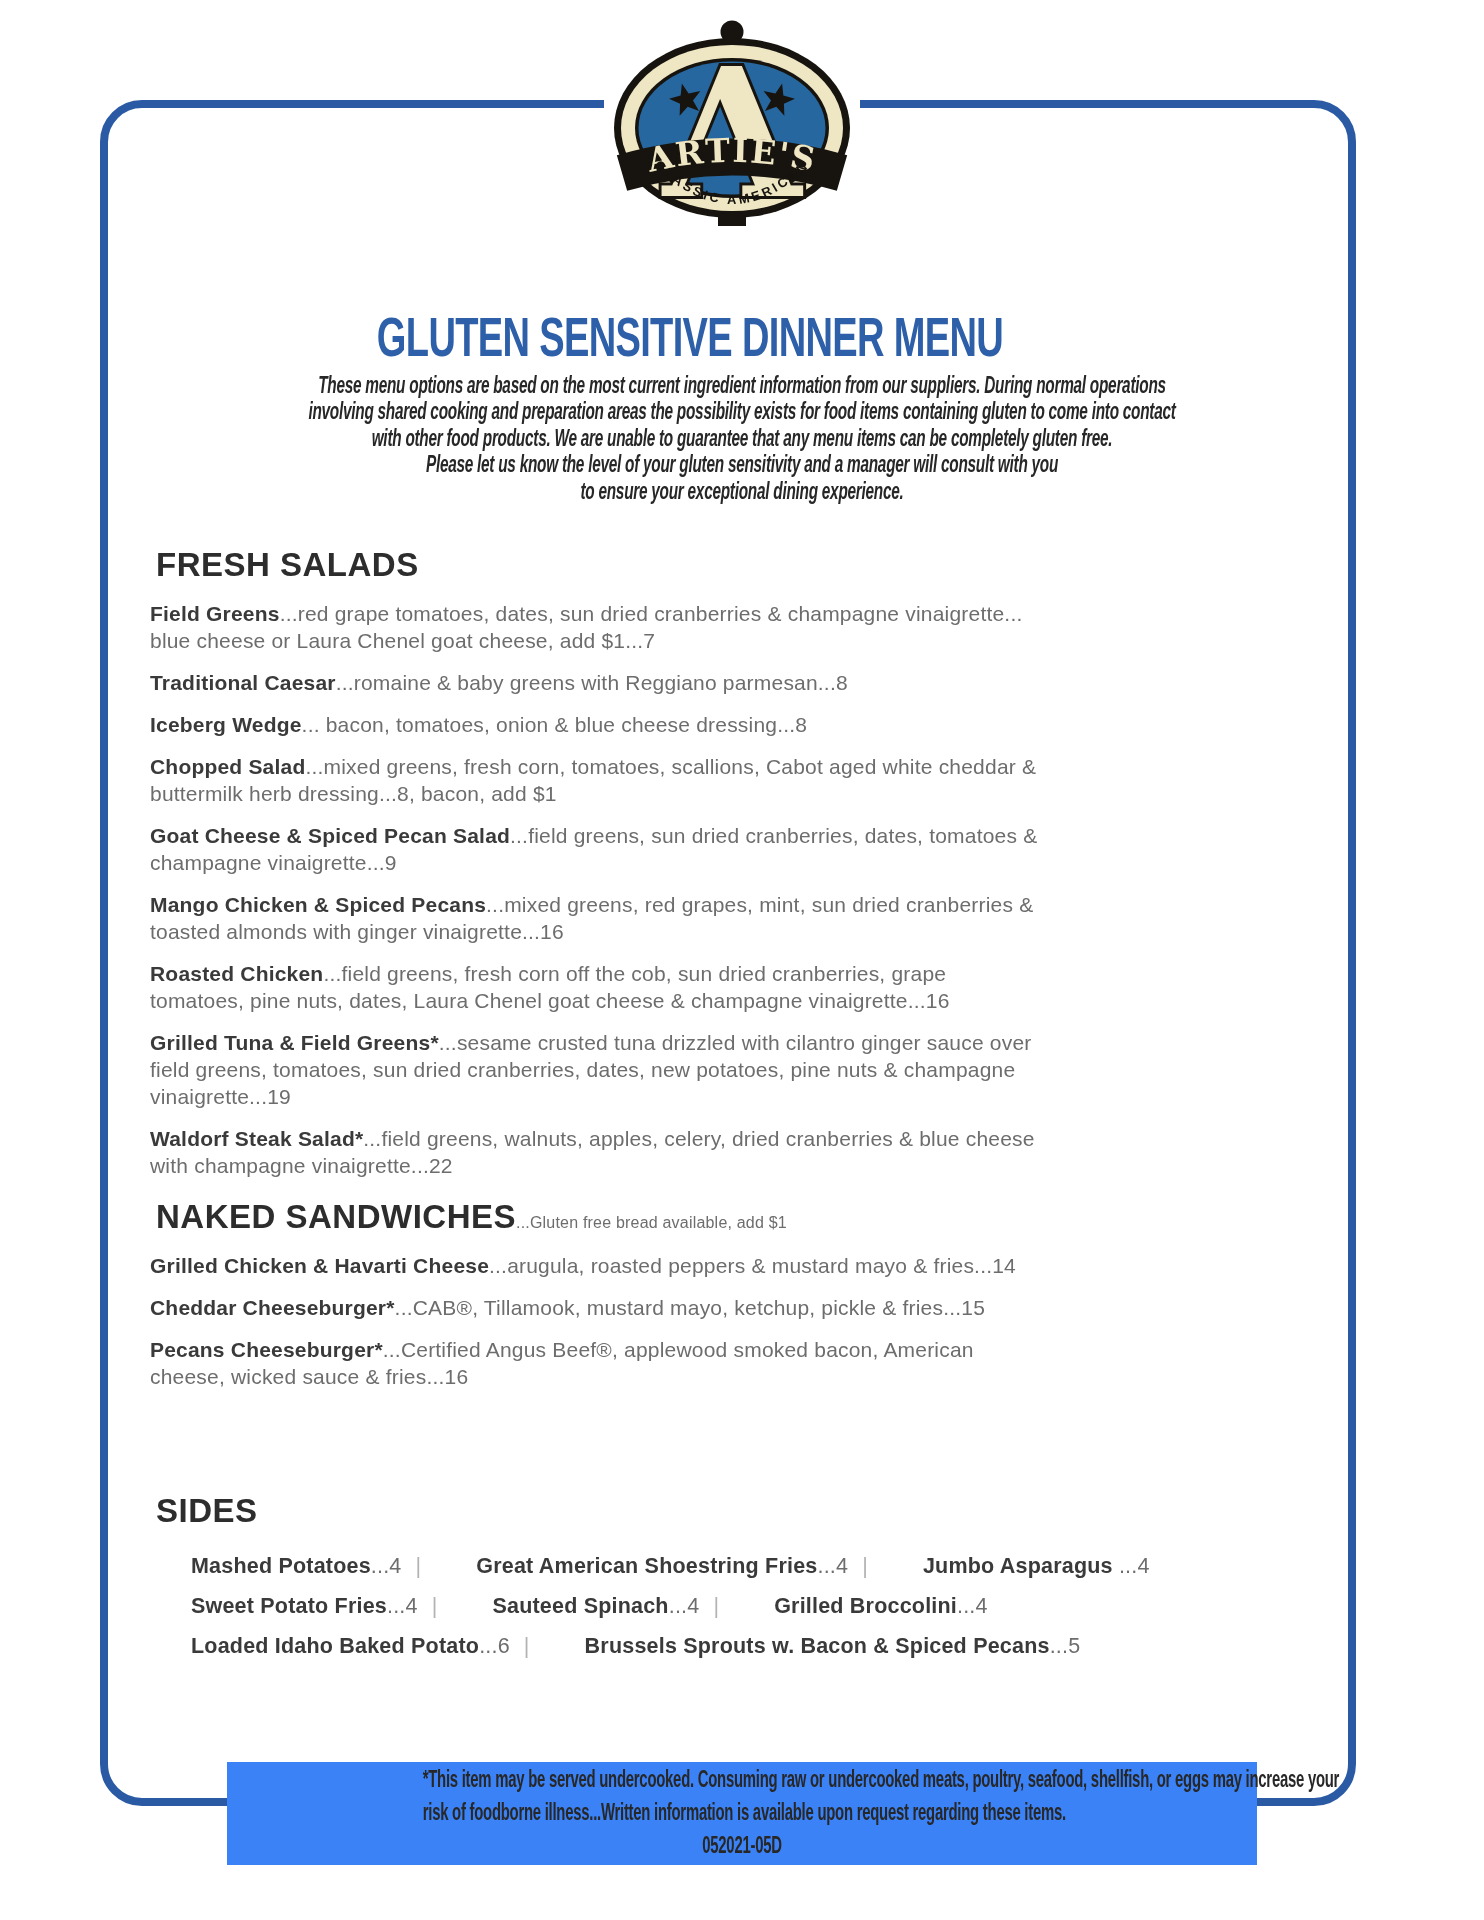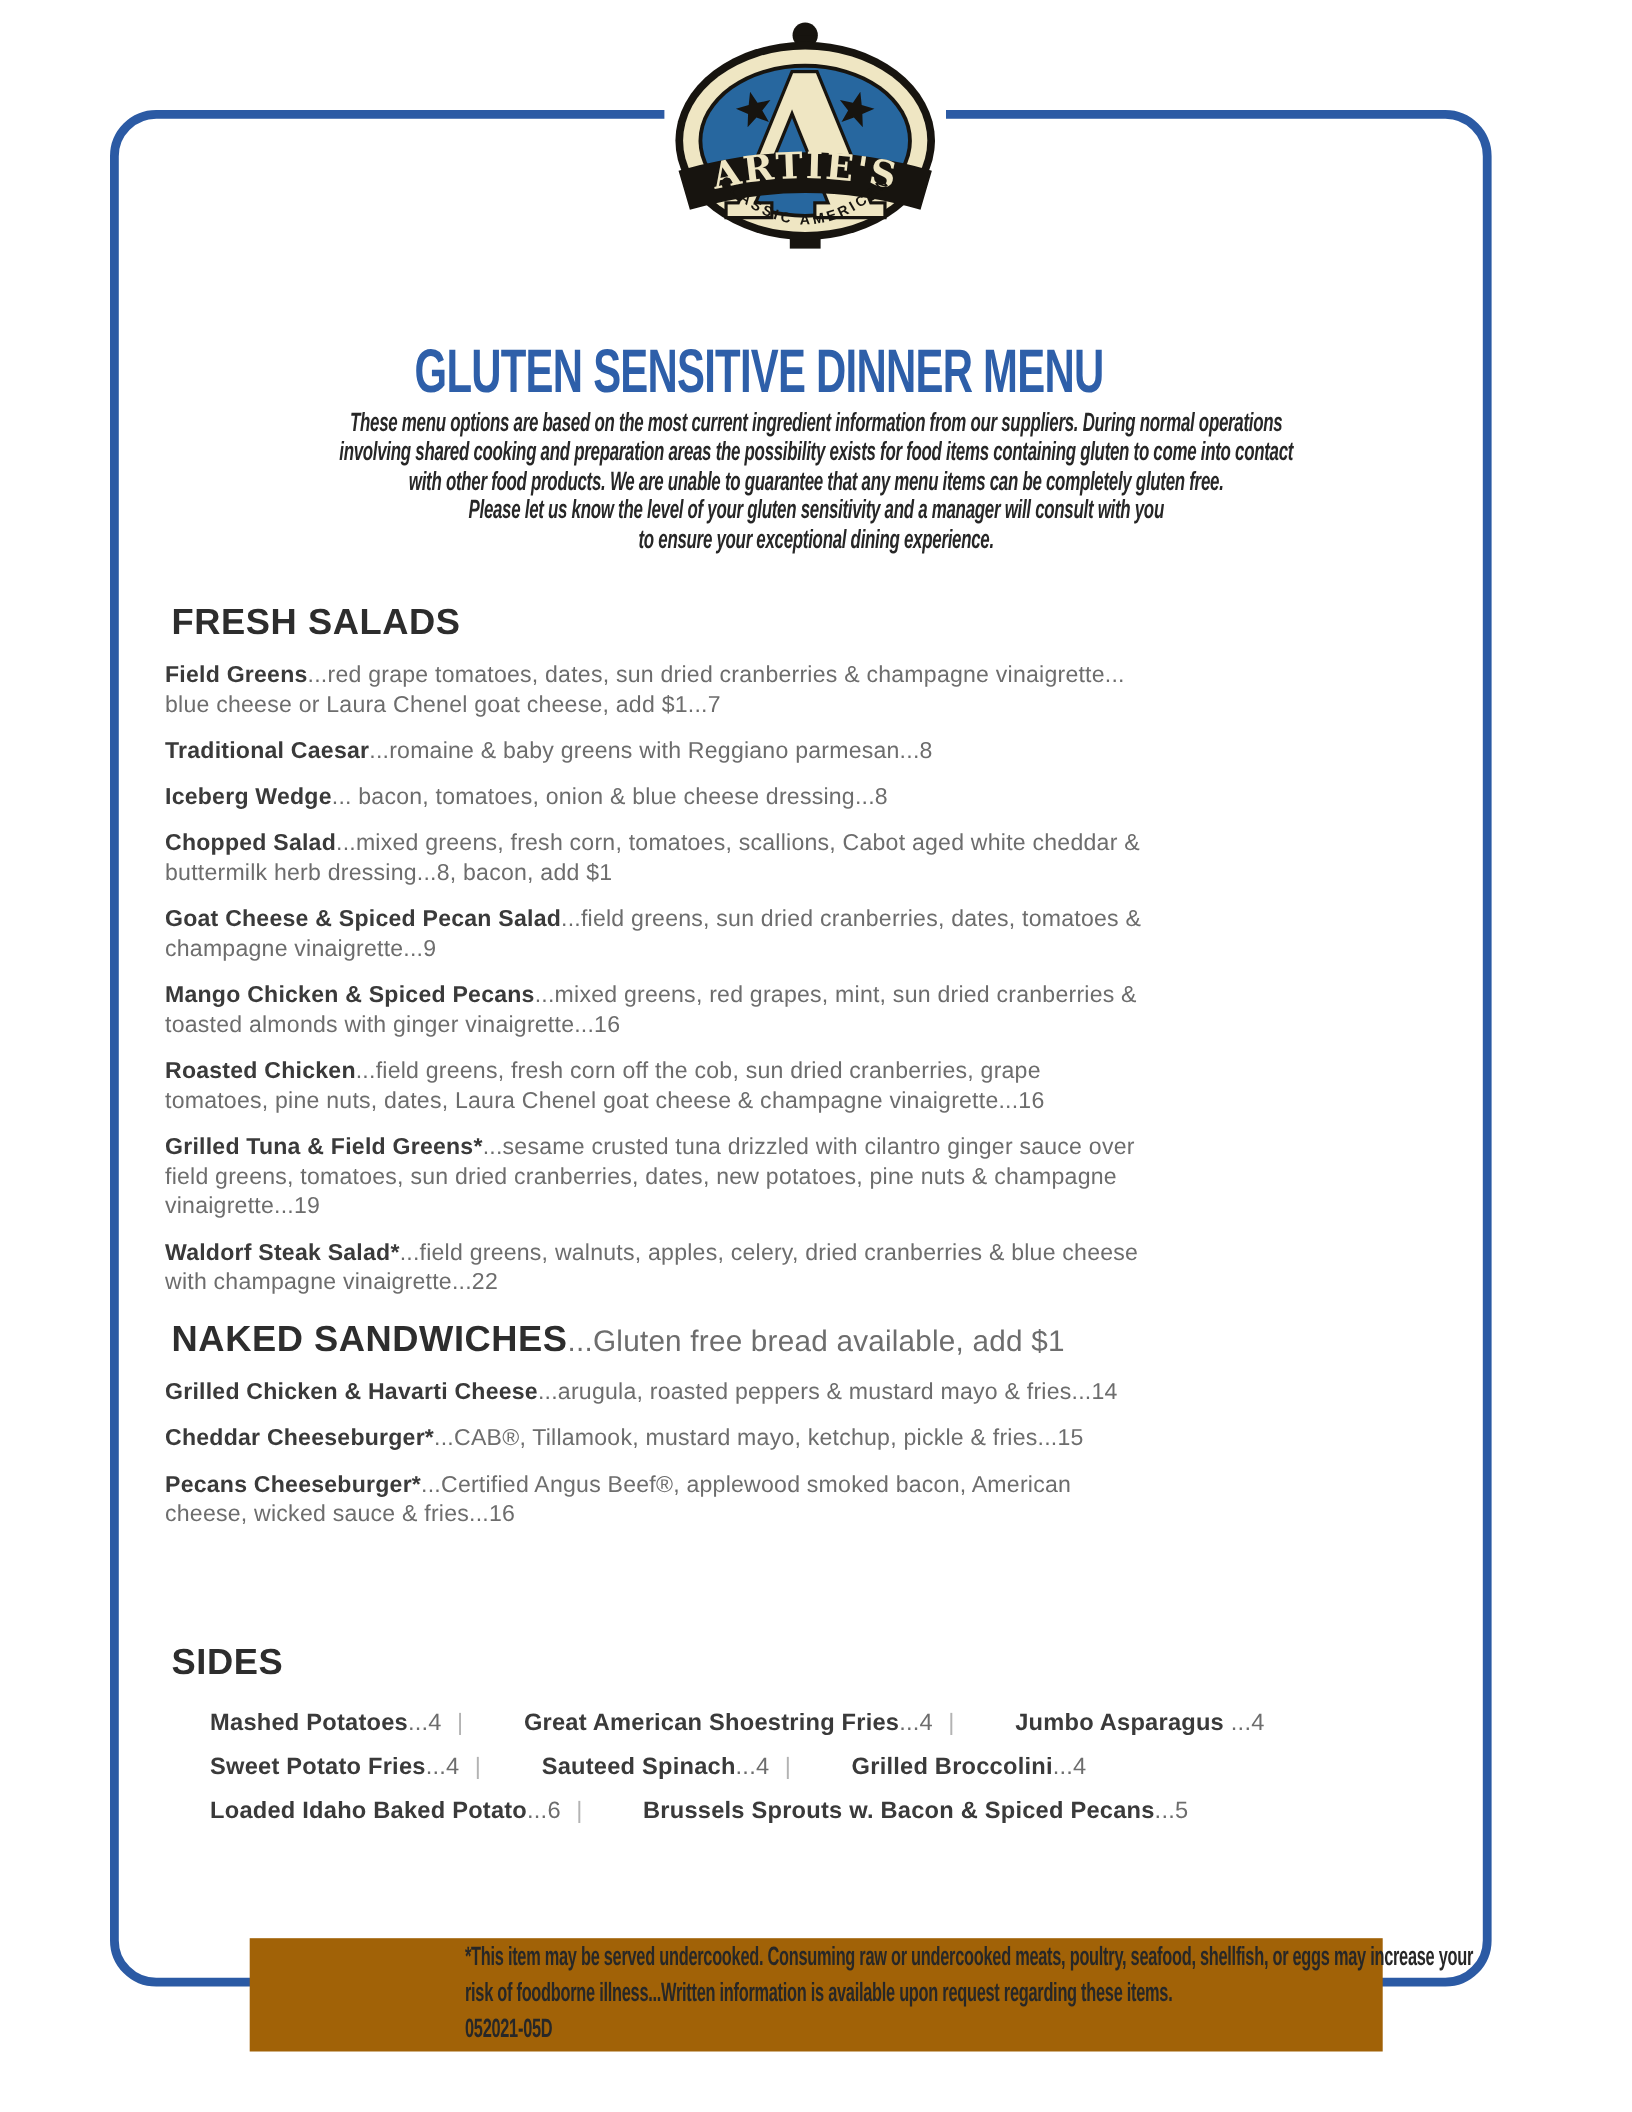--- a/index.html
+++ b/index.html
@@ -16,31 +16,31 @@
               transform:scaleX(0.68);transform-origin:50% 50%;}
   .disclaimer{position:absolute;left:0;top:372px;width:1484px;text-align:center;z-index:2;color:#272727;font-style:italic;}
   .cline{font-size:24px;font-weight:700;line-height:26.4px;white-space:nowrap;letter-spacing:-0.4px;
          transform:scaleX(0.64);transform-origin:50% 50%;}
   
   .section{position:absolute;left:150px;width:892px;z-index:2;}
   .sec-salads{top:546px;}
   .sec-sandwiches{top:1198px;}
   .sec-sides{top:1492px;}
   .sec-head{font-size:33px;font-weight:700;letter-spacing:0.5px;color:#2d2d2d;margin:0 0 16px 6px;}
-  .sec-suffix{font-size:27px;font-weight:400;color:#6d6d6d;letter-spacing:0.2px;text-align:center;}
+  .sec-suffix{font-size:16px;font-weight:400;color:#6d6d6d;letter-spacing:0.2px;text-align:center;}
   .item{margin:15px 0 12px 0;font-size:21px;line-height:27px;letter-spacing:0.2px;}
   .item b{font-weight:700;color:#3a3a3a;}
   .item span{font-weight:400;color:#6d6d6d;}
   .side-row{margin:0;font-size:21.5px;line-height:40px;white-space:nowrap;letter-spacing:0.2px;}
   .side-row b{font-weight:700;color:#3a3a3a;margin-left:41px;}
   .side-row .tail{font-weight:400;color:#6d6d6d;}
   .side-row .sep{color:#b3b3b3;font-weight:400;padding:0 14px;}
   
-  .footer{position:absolute;left:227px;top:1762px;width:1030px;background:#a16207;z-index:3;
-          text-align:left;color:#272727;padding-bottom:4px;}
+  .footer{position:absolute;left:227px;top:1762px;width:1030px;background:#3b82f6;z-index:3;
+          text-align:center;color:#272727;padding-bottom:4px;}
   .footer .cline{line-height:33px;transform:scaleX(0.62);}
 </style>
 </head>
 <body>
 
 <div class="page">
 
   <div class="frame"></div>
 
   <div class="logo-wrap">

